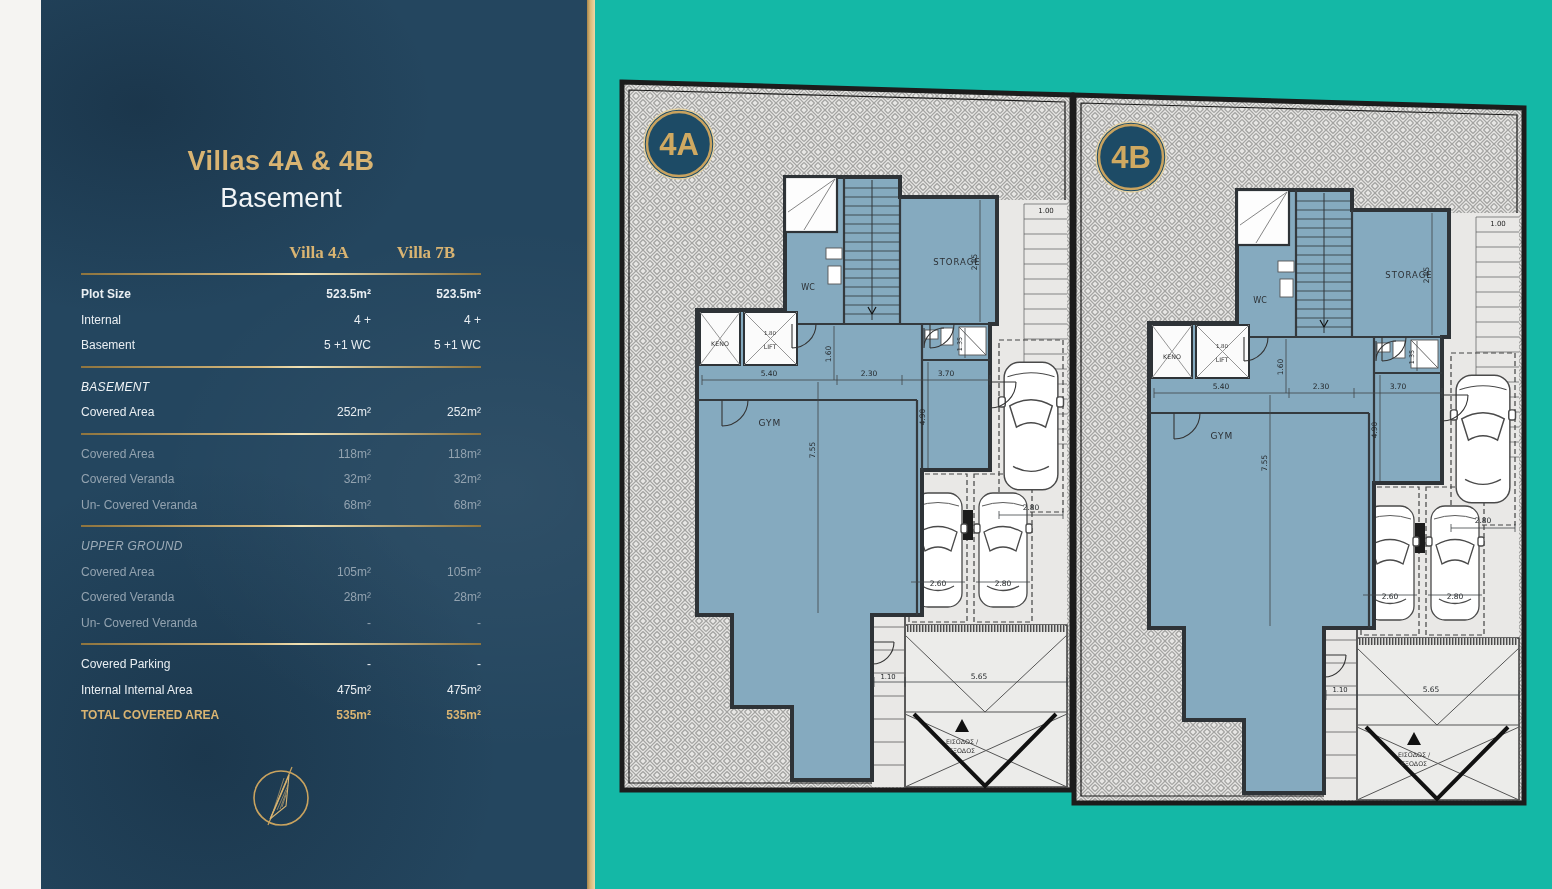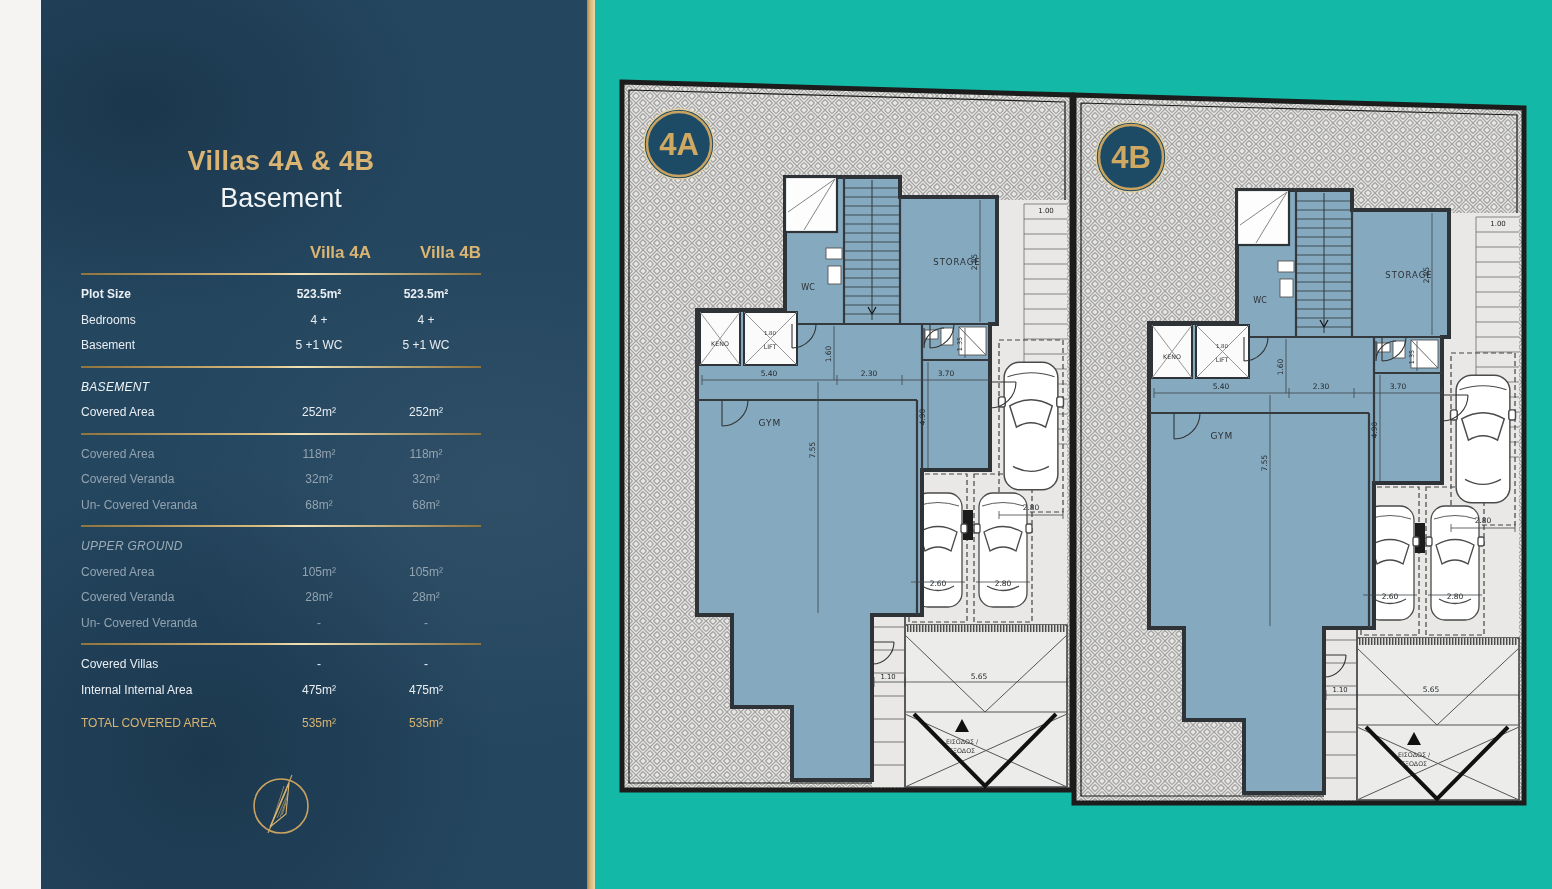--- a/index.html
+++ b/index.html
@@ -11,30 +11,30 @@
   .panel{width:546px;height:889px;flex:0 0 546px;position:relative;color:#eef2f5;
     background-color:#24465f;
     background-image:
       radial-gradient(420px 300px at 18% 12%, rgba(10,25,40,.35), rgba(10,25,40,0) 70%),
       radial-gradient(500px 380px at 85% 55%, rgba(255,255,255,.05), rgba(255,255,255,0) 70%),
       radial-gradient(420px 420px at 30% 85%, rgba(8,22,36,.30), rgba(8,22,36,0) 70%);}
   .panel-inner{padding:146px 106px 0 40px;}
   .title{font-size:27px;font-weight:700;color:#d9b472;text-align:center;letter-spacing:.5px;}
   .subtitle{font-size:27px;font-weight:400;color:#f2f5f7;text-align:center;margin-top:6px;margin-bottom:26px;}
   .thead{display:grid;grid-template-columns:1fr 104px 110px;font-size:17px;font-weight:700;color:#d9b472;line-height:26px;}
-  .thead .val{text-align:right;}
+  .thead .val{text-align:center;font-family:Liberation Serif, serif;}
   .rule{height:2px;margin:7px 0 7px 0;border:0;
         background:linear-gradient(90deg,#8e743e, #d9bc80 45%, #f0e2b6 55%, #8e743e);}
   #spec-rows .trow{display:grid;grid-template-columns:1fr 104px 110px;font-size:12px;line-height:25.5px;color:#e9eef2;}
-  #spec-rows .trow .val{text-align:center;}
+  #spec-rows .trow .val{text-align:right;}
   #spec-rows .bold{font-weight:700;}
   #spec-rows .dim{color:#93a3b0;}
   #spec-rows .section .lab{font-style:italic;color:#9cabb7;letter-spacing:.3px;}
   #spec-rows .section-active .lab{font-style:italic;color:#f0f4f6;letter-spacing:.3px;}
-  #spec-rows .total{color:#d9b472;font-weight:400;margin-top:8px;}
+  #spec-rows .total{color:#d9b472;font-weight:700;}
   .logo{width:70px;height:70px;margin:34px auto 0 auto;}
 
   
   .gold-stripe{width:8px;height:889px;flex:0 0 8px;
      background:linear-gradient(90deg,#a8854a,#d8b877 40%,#ecd8a6);}
   .gold-stripe.right{width:7px;flex-basis:7px;background:linear-gradient(90deg,#ecd8a6,#d8b877 50%,#a8854a);}
   .canvas{flex:1 1 auto;position:relative;background:#14b8a6;}
   .canvas svg{display:block;}
   .navy-band{width:39px;flex:0 0 39px;height:889px;background-color:#24465f;
     background-image:radial-gradient(300px 500px at 50% 30%, rgba(10,25,40,.3), rgba(10,25,40,0));}
@@ -44,31 +44,31 @@
 
 <div class="page">
 
   <aside class="panel">
     <div class="panel-inner">
       <div class="title">Villas 4A &amp; 4B</div>
       <div class="subtitle">Basement</div>
       <div class="thead">
         <span class="lab"></span>
         <span class="val">Villa 4A</span>
-        <span class="val">Villa 4B</span>
+        <span class="val">Villa 7B</span>
       </div>
       <div class="rule"></div>
       <div id="spec-rows">
           <div class="trow bold">
             <span class="lab">Plot Size</span>
             <span class="val">523.5m²</span>
             <span class="val">523.5m²</span>
           </div>
           <div class="trow normal">
-            <span class="lab">Bedrooms</span>
+            <span class="lab">Internal</span>
             <span class="val">4 +</span>
             <span class="val">4 +</span>
           </div>
           <div class="trow normal">
             <span class="lab">Basement</span>
             <span class="val">5 +1 WC</span>
             <span class="val">5 +1 WC</span>
           </div>
           <div class="rule"></div>
           <div class="trow section-active">
@@ -113,21 +113,21 @@
             <span class="val">28m²</span>
             <span class="val">28m²</span>
           </div>
           <div class="trow dim">
             <span class="lab">Un- Covered Veranda</span>
             <span class="val">-</span>
             <span class="val">-</span>
           </div>
           <div class="rule"></div>
           <div class="trow normal">
-            <span class="lab">Covered Villas</span>
+            <span class="lab">Covered Parking</span>
             <span class="val">-</span>
             <span class="val">-</span>
           </div>
           <div class="trow normal">
             <span class="lab">Internal Internal Area</span>
             <span class="val">475m²</span>
             <span class="val">475m²</span>
           </div>
           <div class="trow total">
             <span class="lab">TOTAL COVERED AREA</span>

